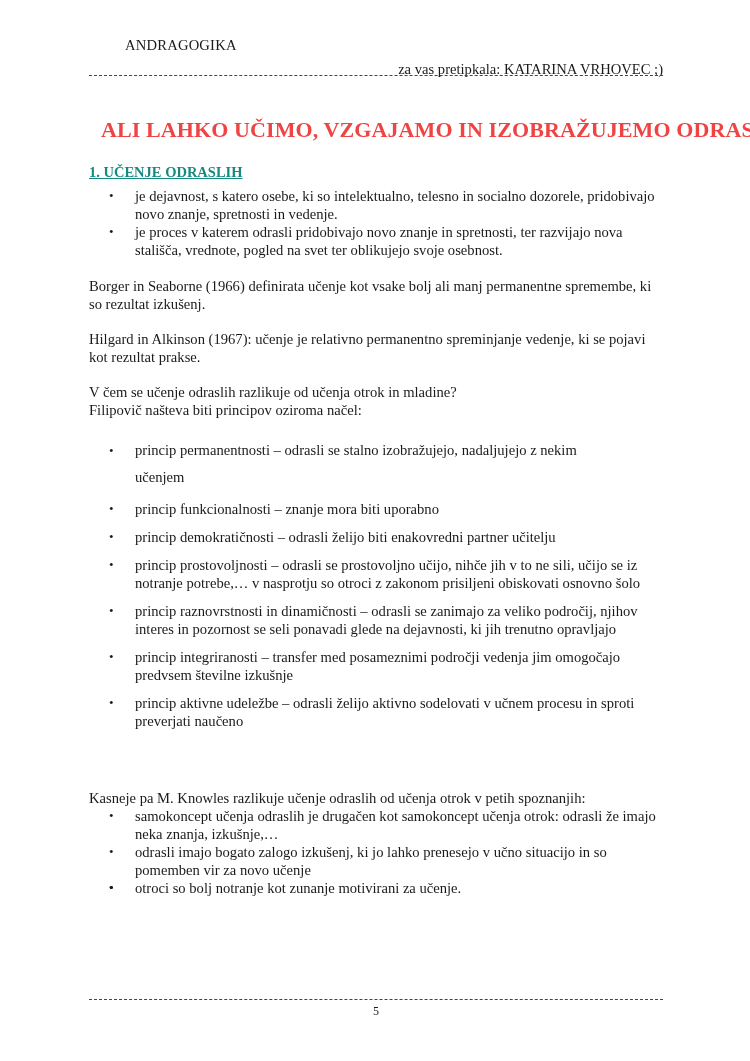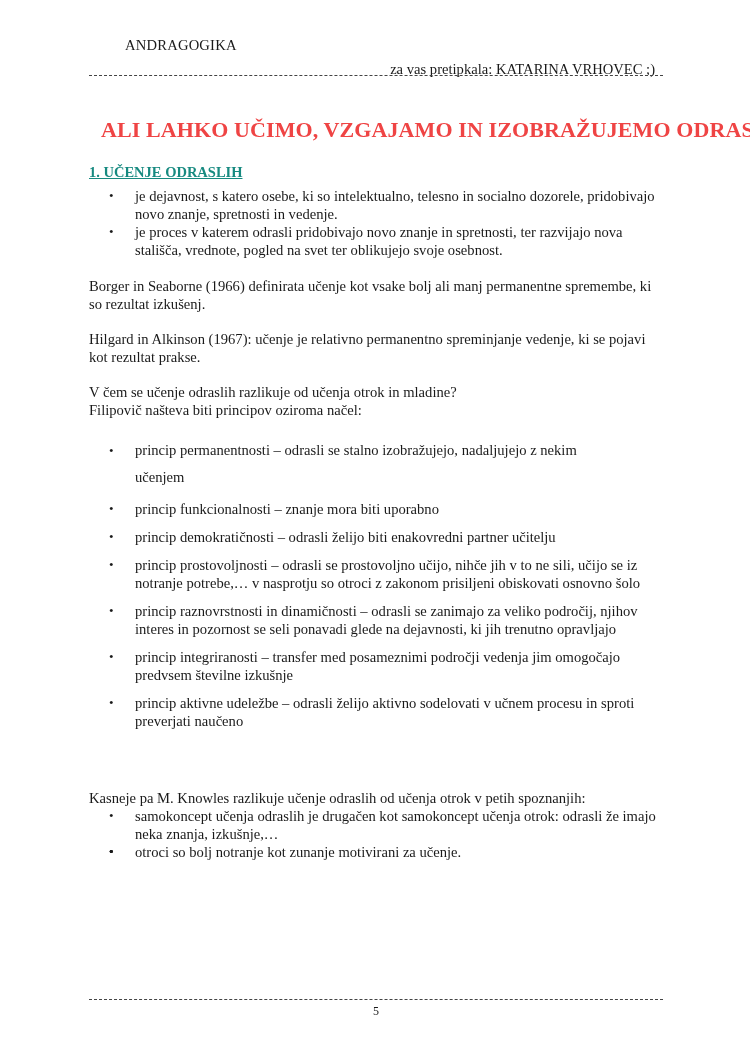--- a/index.html
+++ b/index.html
@@ -3,21 +3,21 @@
 <meta charset="utf-8">
 <style>
   html, body { margin: 0; padding: 0; background: #ffffff; }
   body {
     width: 750px; height: 1061px; position: relative; overflow: hidden;
     font-family: "DejaVu Serif", "Liberation Serif", serif;
     color: #1a1a1a;
   }
   .page { position: absolute; left: 89px; width: 574px; top: 0; }
   .hdr-left { position: absolute; top: 36px; left: 0; font-size: 11.5px; letter-spacing: 0.2px; margin-left: 36px; }
-  .hdr-right { position: absolute; top: 60px; right: 8px; font-size: 11.5px; }
+  .hdr-right { position: absolute; top: 60px; right: 0; font-size: 11.5px; }
   .rule { position: absolute; left: 0; width: 574px; border-top: 1px dashed #444; }
   .title {
     position: absolute; top: 105px; left: 0; margin: 12px;
     font-family: "Liberation Serif", "DejaVu Serif", serif;
     font-weight: bold; font-size: 22px; color: #ef4444; letter-spacing: 0.1px;
     white-space: nowrap;
   }
   .sec-title {
     position: absolute; top: 164px; left: 0; margin: 0;
     font-family: "Liberation Serif", "DejaVu Serif", serif;
@@ -63,21 +63,21 @@
     <li style="margin-top:10px"><span class="bullet">•</span><span class="u">princip prostovoljnosti </span><span>– odrasli se prostovoljno učijo, nihče jih v to ne sili, učijo se iz notranje potrebe,… v nasprotju so otroci z zakonom prisiljeni obiskovati osnovno šolo</span></li>
     <li style="margin-top:10px"><span class="bullet">•</span><span class="u">princip raznovrstnosti in dinamičnosti </span><span>– odrasli se zanimajo za veliko področij, njihov interes in pozornost se seli ponavadi glede na dejavnosti, ki jih trenutno opravljajo</span></li>
     <li style="margin-top:10px"><span class="bullet">•</span><span class="u">princip integriranosti </span><span>– transfer med posameznimi področji vedenja jim omogočajo predvsem številne izkušnje</span></li>
     <li style="margin-top:10px"><span class="bullet">•</span><span class="u">princip aktivne udeležbe </span><span>– odrasli želijo aktivno sodelovati v učnem procesu in sproti preverjati naučeno</span></li>
   </ul>
 
   <p class="block txt" style="top:789px"><span>Kasneje pa </span><b>M. Knowles</b><span> razlikuje učenje odraslih od učenja otrok v </span><b>petih spoznanjih</b><span>:</span></p>
 
   <ul class="block txt" style="top:807px">
     <li><span class="bullet">•</span><span>samokoncept učenja odraslih je drugačen kot samokoncept učenja otrok: odrasli že imajo neka znanja, izkušnje,…</span></li>
-    <li><span class="bullet">•</span></li>
+    <li><span class="bullet">•</span><span>odrasli imajo bogato zalogo izkušenj, ki jo lahko prenesejo v učno situacijo in so pomemben vir za novo učenje</span></li>
     <li><span class="bullet">•</span></li>
     <li><span class="bullet">•</span></li>
     <li><span class="bullet">•</span><span>otroci so bolj notranje kot zunanje motivirani za učenje.</span></li>
   </ul>
 
   <div class="rule" style="top:999px"></div>
   <div class="footer-num txt">5</div>
 </div>
 
 </body></html>

